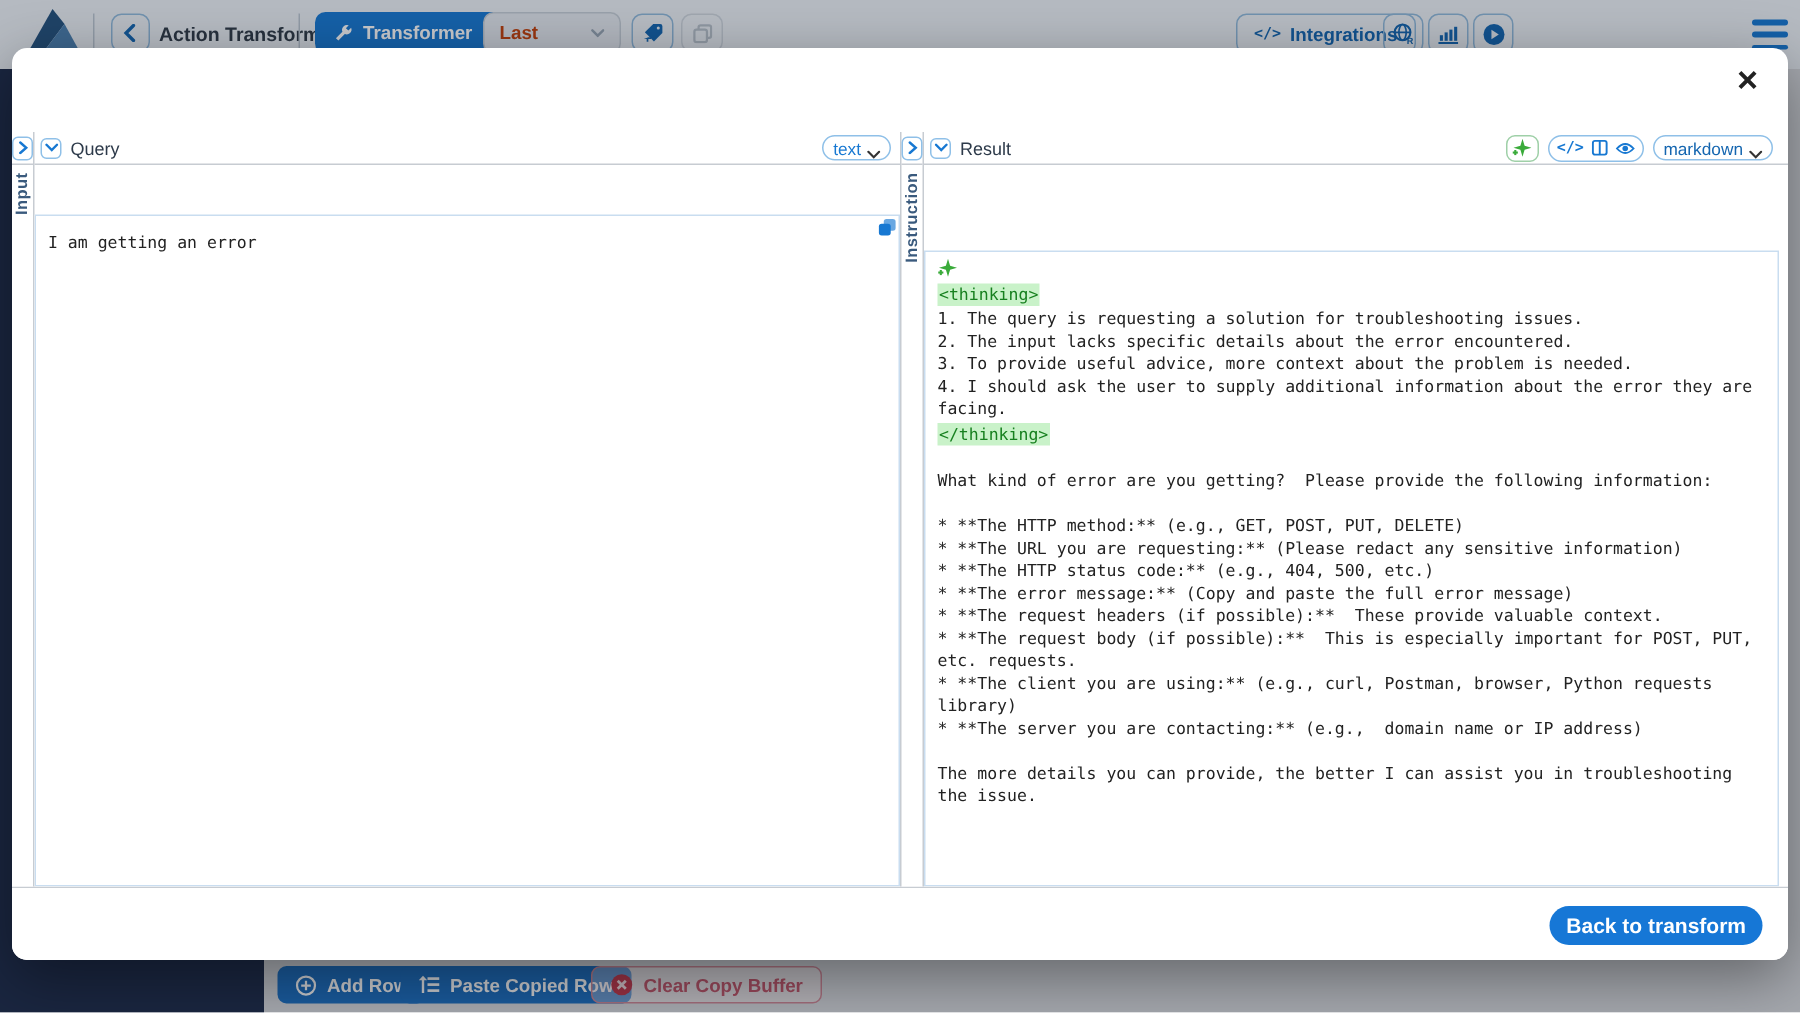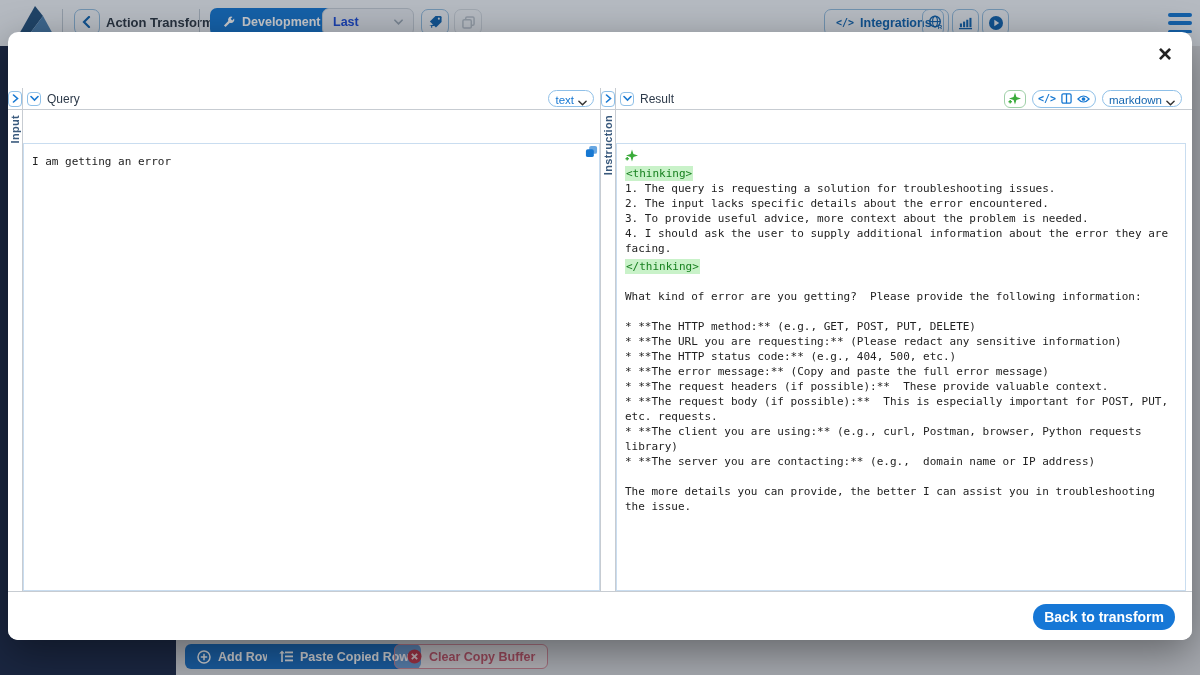--- a/index.html
+++ b/index.html
@@ -11,21 +11,21 @@
   #app-header { position:absolute; left:0; top:0; width:1200px; height:46px; background:#e9eef4; }
   .vdiv { position:absolute; width:1px; height:26px; top:9px; background:#b9c4cf; }
   .hbtn { position:absolute; display:flex; align-items:center; justify-content:center; gap:6px;
           border:1.5px solid #8fb8da; border-radius:7px; background:transparent; color:#1366b0;
           font-size:12.5px; font-weight:700; cursor:pointer; }
   .hbtn.disabled { border-color:#ccd4dc; color:#b6c0ca; cursor:default; }
   #app-title { position:absolute; left:106px; top:15px; font-size:13px; font-weight:700; color:#2f3b47; }
   #dev-btn { position:absolute; left:210px; top:8px; height:28px; padding:0 12px; display:flex; align-items:center; gap:7px;
              background:var(--accent_blue,#1b74c5); border:none; border-radius:7px; color:#fff; font-size:12.5px; font-weight:700; cursor:pointer; }
   #last-dd { position:absolute; left:322px; top:8px; width:92px; height:28px; padding:0 10px; display:flex; align-items:center; justify-content:space-between;
-             background:#e2e8ee; border:1px solid #c3ccd5; border-radius:7px; color:#1d4ed8; font-size:12.5px; font-weight:700; }
+             background:#e2e8ee; border:1px solid #c3ccd5; border-radius:7px; color:#c2410c; font-size:12.5px; font-weight:700; }
   #seg { position:absolute; left:1016px; top:8px; width:138px; height:28px; border:1.5px solid #8fb8da; border-radius:7px; overflow:hidden; display:flex; }
   #seg .seg-item { flex:1; display:flex; align-items:center; justify-content:center; font-size:12.5px; font-weight:700; cursor:pointer; }
   #seg .on  { background:#1565b5; color:#fff; }
   #seg .off { background:#d3e2f1; color:#1565b5; }
   #hamburger { position:absolute; left:1168px; top:13px; width:24px; height:20px; display:flex; flex-direction:column; justify-content:space-between; cursor:pointer; }
   #hamburger i { display:block; height:3.5px; border-radius:2px; background:var(--accent_blue,#1778d2); }
 
   #sidebar-bg { position:absolute; left:0; top:46px; width:176px; height:629px; background:var(--dark_navy,#1d2c4a); }
   .row-btn { position:absolute; top:644px; height:25px; display:flex; align-items:center; gap:7px; padding:0 12px;
              background:#1c6fc0; border:none; border-radius:6px; color:#fff; font-size:12.5px; font-weight:700; cursor:pointer; }
@@ -41,21 +41,21 @@
   #panels { position:absolute; left:0; right:0; top:56px; bottom:49px; display:flex; }
   .strip { flex:0 0 15px; display:flex; flex-direction:column; border-right:1px solid #c7ccd2; }
   .strip .strip-head { height:22px; border-bottom:1px solid #c7ccd2; display:flex; align-items:center; justify-content:center; }
   .strip .strip-body { flex:1; display:flex; flex-direction:column; align-items:center; padding-top:5px; }
   .v-label { writing-mode:vertical-rl; transform:rotate(180deg); font-size:11px; font-weight:700; color:#3a5a7d; letter-spacing:.3px; }
 
   .sq-btn { width:14px; height:14px; border:1px solid #8fc0e8; border-radius:4px; background:#fff; color:var(--accent_blue,#1778d2);
             display:flex; align-items:center; justify-content:center; cursor:pointer; padding:0; }
   .panel { display:flex; flex-direction:column; }
   #query-panel { flex:0 0 578px; border-right:1px solid #c7ccd2; }
-  #result-panel { flex:1; }
+  #result-panel { flex:1;gap:24px; }
   .panel-head { height:22px; border-bottom:1px solid #c7ccd2; display:flex; align-items:center; padding:0 4px; gap:6px; }
   .panel-title { font-size:12px; font-weight:400; color:#2d3a4a; }
   .spacer { flex:1; }
   .pill-dd { display:flex; align-items:flex-end; gap:4px; height:17px; padding:0 6px; border:1px solid #8fc0e8; border-radius:9px;
              background:#fff; color:var(--accent_blue,#1778d2); font-size:11.5px; cursor:pointer; }
   .pill-dd .chev { color:#333; }
   .panel-body { flex:1; position:relative; overflow:hidden; }
   .content-box { position:absolute; inset:0; border:1px solid #c9ddf0; background:#fff; overflow:hidden;margin-top:33px; }
   #result-panel .content-box { right:6px; }
 
@@ -93,21 +93,21 @@
       <svg width="10" height="12" viewBox="0 0 10 12">
           <polyline points="7,1 2,6 7,11" fill="none" stroke="currentColor" stroke-width="2.2" stroke-linecap="round"></polyline>
         </svg>
     </button>
     <span id="app-title">Action Transformer</span>
     <span class="vdiv" style="left:199px"></span>
     <button id="dev-btn">
       <svg width="13" height="13" viewBox="0 0 16 16">
           <path fill="#fff" d="M14.9 3.1a4 4 0 0 1-5.2 5.2L4.4 13.6 2.4 11.6 7.7 6.3a4 4 0 0 1 5.2-5.2L10.6 3.4l2 2 2.3-2.3z"></path>
         </svg>
-      <span>Development</span>
+      <span>Transformer</span>
       <svg width="9" height="6" viewBox="0 0 10 6">
           <polyline points="1,1 5,5 9,1" fill="none" stroke="#fff" stroke-width="1.8" stroke-linecap="round"></polyline>
         </svg>
     </button>
     <div id="last-dd">
       <span>Last</span>
       <svg width="9" height="6" viewBox="0 0 10 6">
           <polyline points="1,1 5,5 9,1" fill="none" stroke="#98a6b4" stroke-width="1.8" stroke-linecap="round"></polyline>
         </svg>
     </div>

